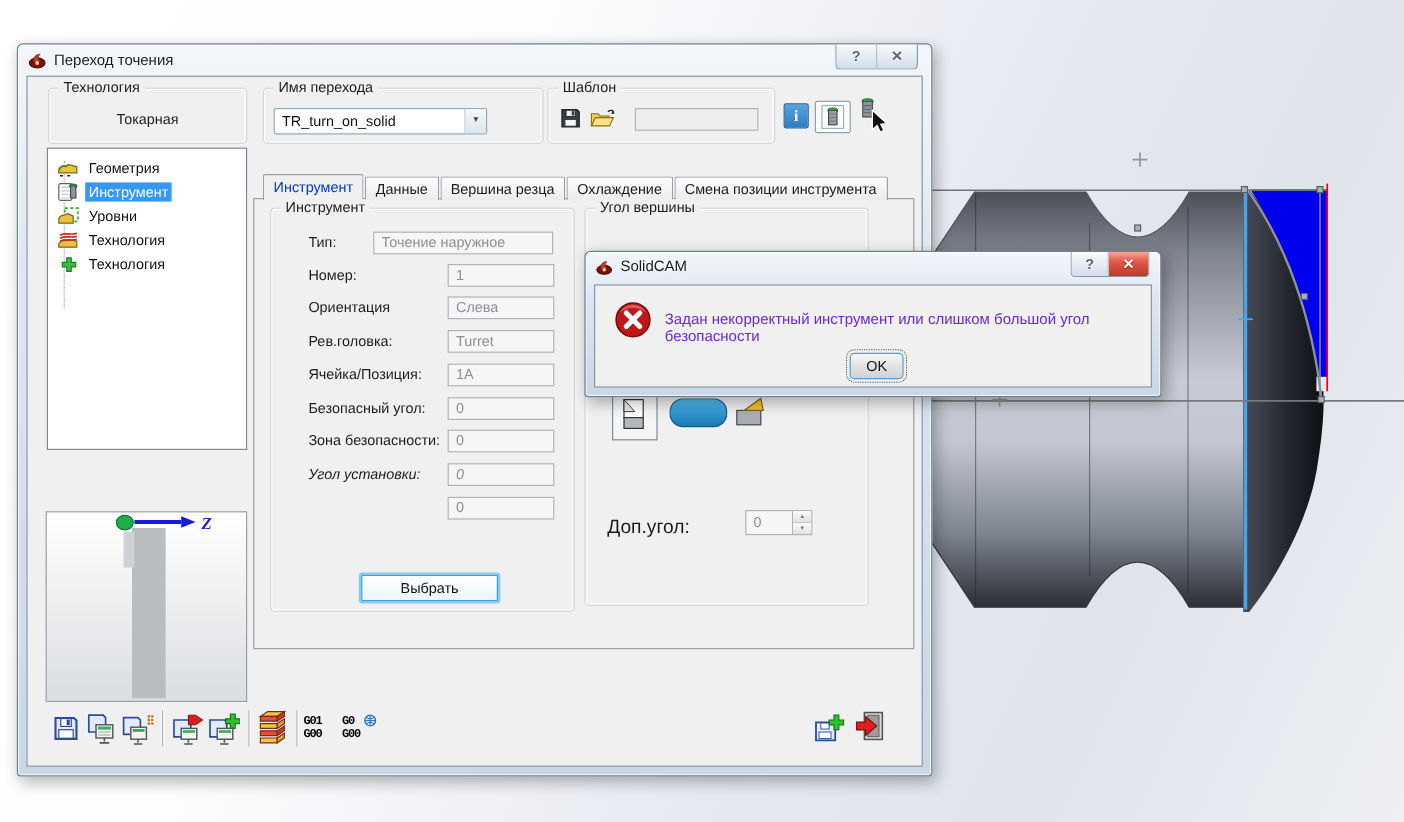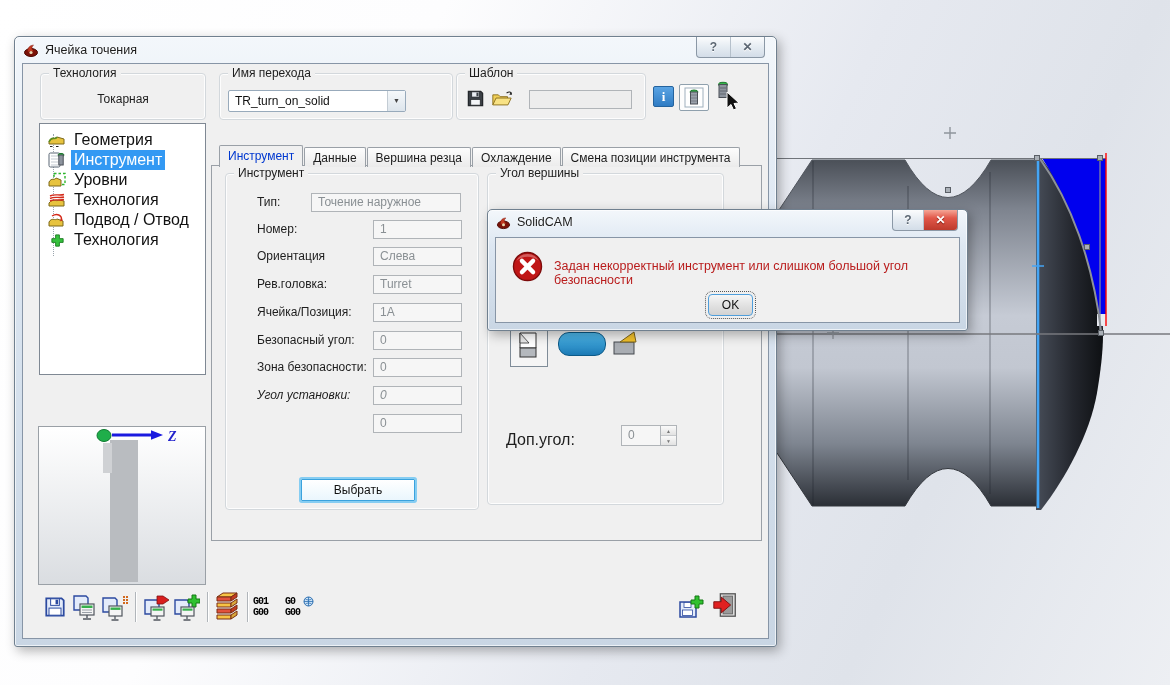--- a/index.html
+++ b/index.html
@@ -38,21 +38,21 @@
   .frow.twoline .flabel{top:-5px;line-height:12px;}
   
   .tabrow{position:absolute;left:196px;top:81px;display:flex;align-items:flex-end;height:22px;z-index:2;}
   .tab{box-sizing:border-box;height:20px;padding:3px 8px 0 8px;font-size:12px;color:#1c1c1c;
        background:linear-gradient(#fdfdfd,#ebebeb);border:1px solid #9aa0a7;border-bottom:none;
        border-radius:2px 2px 0 0;margin-right:1px;white-space:nowrap;}
   .tab.sel{height:22px;background:#f0f0f0;color:#0038d0;position:relative;z-index:3;}
   .tabpage{position:absolute;left:188px;top:101px;width:549px;height:374px;background:#f0f0f0;border:1px solid #9aa0a7;z-index:1;}
   
   .tree{position:absolute;left:16px;top:59px;width:165px;height:250px;background:#fff;border:1px solid #7f8893;}
-  .titem{position:relative;height:20px;display:flex;align-items:center;gap:5px;padding-left:8px;font-size:16px;color:#111;}
+  .titem{position:relative;height:20px;display:flex;align-items:center;gap:5px;padding-left:8px;font-size:12px;color:#111;}
   .titem .ticon{width:18px;height:18px;display:flex;align-items:center;justify-content:center;}
   .titem .tlabel{padding:1px 3px;}
   .titem.sel .tlabel{background:#3399f3;color:#fff;}
   .treeguide{position:absolute;left:13px;top:10px;bottom:118px;border-left:1px dotted #9aa4ad;}
   
   .preview{position:absolute;left:15px;top:362px;width:166px;height:157px;border:1px solid #9aa0a6;
            background:linear-gradient(#ffffff,#dadde1);}
   
   .btn-select{position:absolute;left:278px;top:415px;width:112px;height:20px;border:1px solid #3ba2dd;border-radius:1px;
               background:linear-gradient(#ffffff,#eaf6fd);box-shadow:0 0 0 2px #86cdf2;
@@ -135,21 +135,21 @@
 
 <div class="w7" style="left:14px;top:36px;width:761px;height:609px;">
   <div class="titlebar">
     <span style="display:flex;">
       <svg width="16" height="16" viewBox="0 0 16 16">
           <ellipse cx="8" cy="10.5" rx="6.5" ry="4" fill="#7a1208" stroke="#4c0a04"></ellipse>
           <path d="M5 10 C4 6 7 3 10.5 3.2 C8.2 5 8.4 7.4 11 9.2 Z" fill="#c23a22" stroke="#7a1208" stroke-width="0.5"></path>
           <circle cx="8" cy="10.5" r="1.6" fill="#e8d8b0"></circle>
         </svg>
     </span>
-    <span class="titletext">Ячейка точения</span>
+    <span class="titletext">Переход точения</span>
   </div>
   <div class="capbtns" style="right:11px;">
     <div class="capbtn">?</div>
     <div class="capbtn">✕</div>
   </div>
 
   <div class="client">
 
     <div class="gb" style="left:17px;top:9px;width:164px;height:45px;">
       <span class="gtitle">Технология</span>
@@ -242,30 +242,20 @@
         <span class="ticon">
             <svg width="18" height="16" viewBox="0 0 18 16">
               <path d="M1 11 C5 6 8 10 11 8 L16 9 V14 H1 Z" fill="#e7c33f" stroke="#7c681a"></path>
               <path d="M2 4 C7 1.5 11 4 16 2.5 M2 6.5 C7 4 11 6.5 16 5 M2 9 C7 6.5 11 9 16 7.5" fill="none" stroke="#d42a1a" stroke-width="1.4"></path>
             </svg>
           </span>
         <span class="tlabel">Технология</span>
       </div>
       <div class="titem">
         <span class="ticon">
-            <svg width="18" height="16" viewBox="0 0 18 16">
-              <path d="M1 10 C4 5 7 9 9 7 L15 9 V14 H1 Z" fill="#e7c33f" stroke="#7c681a"></path>
-              <path d="M4 4 C9 1 14 3 13.5 8" fill="none" stroke="#d42a1a" stroke-width="1.4"></path>
-              <path d="M15 8 l-2.6 1.6 0.2-3.2 z" fill="#d42a1a"></path>
-            </svg>
-          </span>
-        <span class="tlabel">Подвод / Отвод</span>
-      </div>
-      <div class="titem">
-        <span class="ticon">
             <svg width="15" height="15" viewBox="0 0 16 16">
               <path d="M6 2 h4 v4 h4 v4 h-4 v4 H6 v-4 H2 V6 h4 z" fill="#35c13d" stroke="#1e7d24"></path>
             </svg>
           </span>
         <span class="tlabel">Технология</span>
       </div>
     </div>
 
     <div class="preview">
       <svg width="164" height="155" viewBox="0 0 164 155">
@@ -471,16 +461,16 @@
   </div>
   <div class="client" style="top:27px;background:#f0f0f0;">
     <span style="position:absolute;left:16px;top:13px;">
       <svg width="31" height="31" viewBox="0 0 32 32">
         <circle cx="16" cy="16" r="14.5" fill="#c01616"></circle>
         <circle cx="16" cy="16" r="14.5" fill="none" stroke="#7d0b0b" stroke-width="1.4"></circle>
         <path d="M10.2 10.2 L21.8 21.8 M21.8 10.2 L10.2 21.8" stroke="#fff" stroke-width="4.4" stroke-linecap="round"></path>
         <path d="M4.5 10 a13 13 0 0 1 23 0 a18 18 0 0 0 -23 0 z" fill="rgba(255,255,255,0.3)"></path>
       </svg>
     </span>
-    <span style="position:absolute;left:58px;top:21px;font-size:12.5px;color:#b91c1c;">Задан некорректный инструмент или слишком большой угол безопасности</span>
+    <span style="position:absolute;left:58px;top:21px;font-size:12.5px;color:#6d28d9;">Задан некорректный инструмент или слишком большой угол безопасности</span>
     <div class="btn-ok" style="left:212px;top:56px;">OK</div>
   </div>
 </div>
 
 </body></html>

